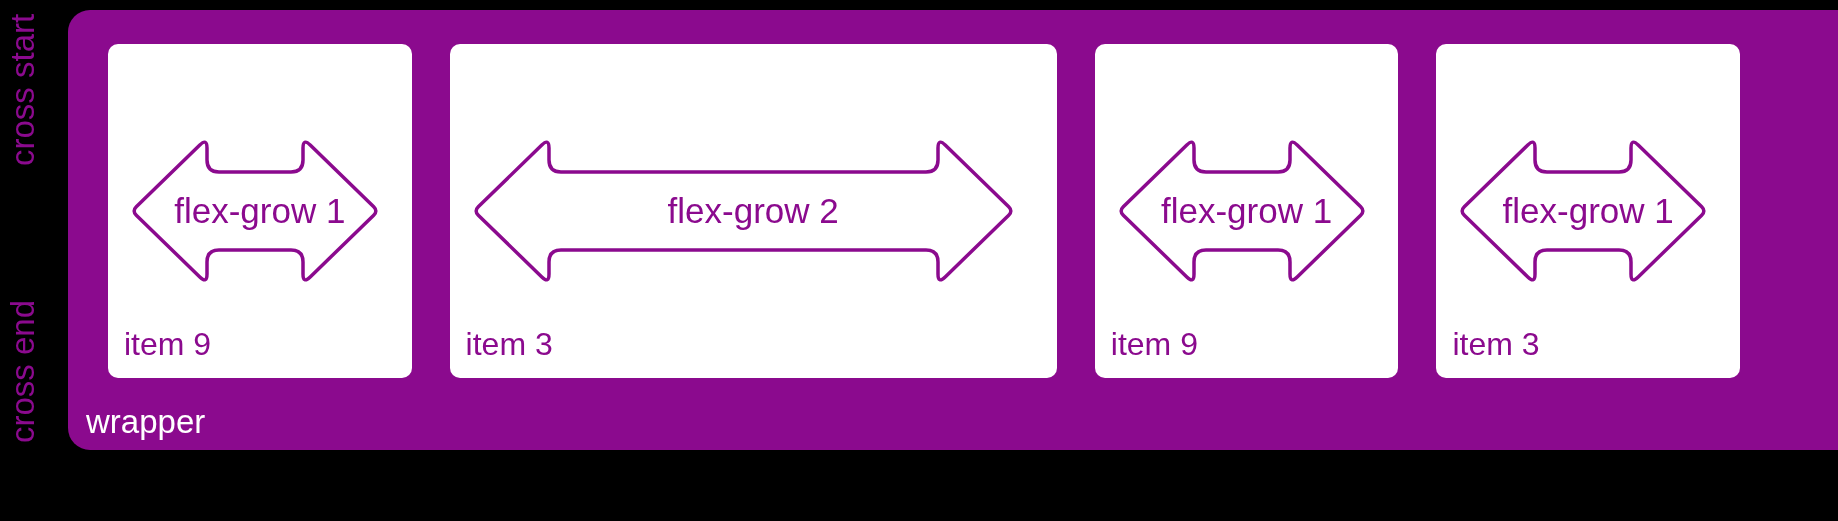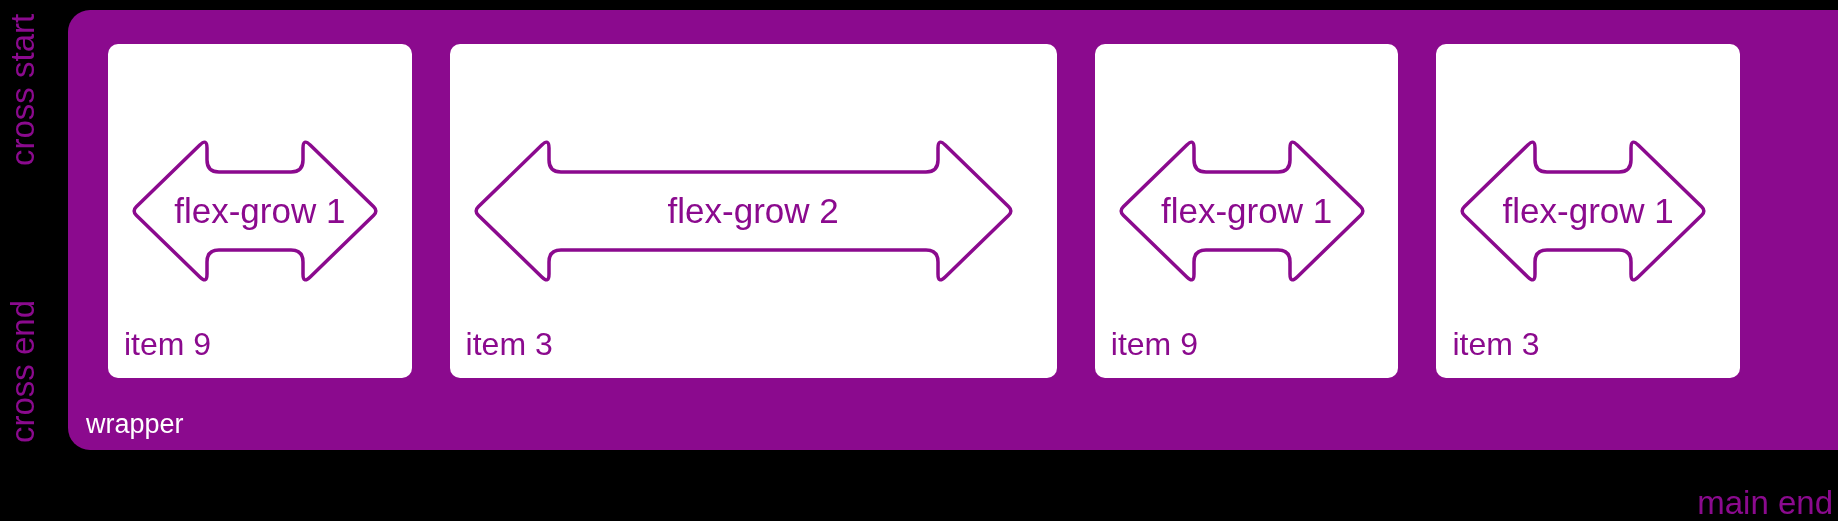--- a/index.html
+++ b/index.html
@@ -87,21 +87,21 @@
   .item-label{
     position:absolute;
     left:16px;bottom:18px;
     font-size:32px;
     line-height:1;
     color:var(--purple);
   }
   .wrapper-label{
     position:absolute;
     left:18px;bottom:12px;
-    font-size:27px;
+    font-size:33px;
     line-height:1;
     color:var(--wrapper-label);
   }
 </style>
 </head>
 <body>
 
 <div class="stage">
 
   <div class="vlabel cross-start">cross start</div>
@@ -139,15 +139,14 @@
             <path class="arrow-path" d="M8.3,171.2 Q4.0,167.0 8.3,162.8 L71.8,101.0 Q79.0,94.0 79.0,104.0 L79.0,116.0 Q79.0,128.0 91.0,128.0 L163.0,128.0 Q175.0,128.0 175.0,116.0 L175.0,104.0 Q175.0,94.0 182.2,101.0 L245.7,162.8 Q250.0,167.0 245.7,171.2 L182.2,233.0 Q175.0,240.0 175.0,230.0 L175.0,218.0 Q175.0,206.0 163.0,206.0 L91.0,206.0 Q79.0,206.0 79.0,218.0 L79.0,230.0 Q79.0,240.0 71.8,233.0 Z"></path>
           </svg>
         <div class="arrow-label">flex-grow 1</div>
         <div class="item-label">item 3</div>
       </div>
 
     </div>
     <div class="wrapper-label">wrapper</div>
   </div>
 
-  <div class="hlabel main-end">main end</div>
 
 </div>
 
 </body></html>

